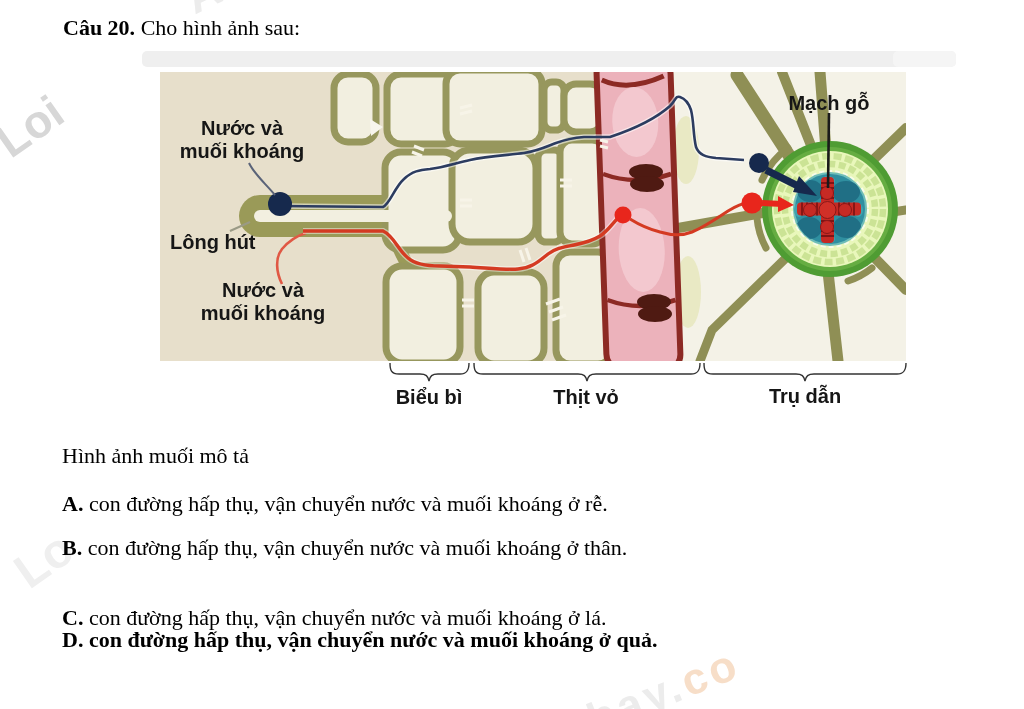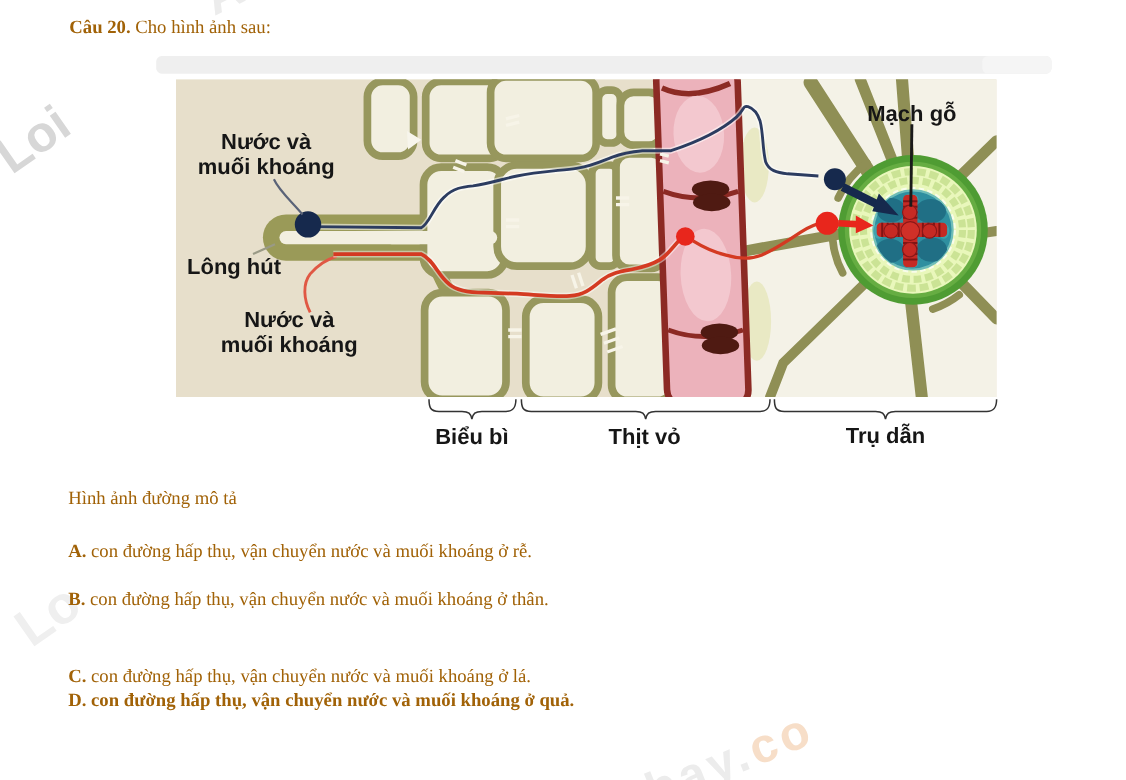--- a/index.html
+++ b/index.html
@@ -1,17 +1,17 @@
 <!DOCTYPE html>
 <html><head><meta charset="utf-8">
 <style>
 html,body{margin:0;padding:0}
 body{width:1024px;height:709px;position:relative;overflow:hidden;background:#fff;font-family:"Liberation Sans",sans-serif}
 .wm{position:absolute;font-weight:bold;white-space:nowrap}
-.tl{position:absolute;white-space:nowrap;font-size:17px;color:#a16207;font-family:"Liberation Serif",serif}
+.tl{position:absolute;white-space:nowrap;font-size:22px;color:#000000;font-family:"Liberation Serif",serif}
 </style></head>
 <body>
 
 <div class="wm" style="left:-14px;top:124px;font-size:46px;color:#d7d7d7;transform:rotate(-35deg);transform-origin:left top;">Loi</div>
 <div class="wm" style="left:176px;top:-24px;font-size:46px;color:#ececec;transform:rotate(-26deg);transform-origin:left top;">Av.</div>
 <div class="wm" style="left:4px;top:554px;font-size:48px;color:#efefef;transform:rotate(-35deg);transform-origin:left top;">Lo</div>
 <div class="wm" style="left:580px;top:698px;font-size:44px;letter-spacing:4px;transform:rotate(-22deg);transform-origin:left top;"><span style="color:#ececec">bay.</span><span style="color:#f7dec8">co</span></div>
 
 <div class="tl" style="left:63px;top:15px;"><b>Câu 20.</b> Cho hình ảnh sau:</div>
 
@@ -178,17 +178,17 @@
     <path d="M474,363 C474,370 475,374 483,374 L578,374 C584,374 586,376 587,381 C588,376 590,374 596,374 L691,374 C698,374 700,370 700,363"></path>
     <path d="M704,363 C704,370 705,374 713,374 L796,374 C802,374 804,376 805,381 C806,376 808,374 814,374 L897,374 C904,374 906,370 906,363"></path>
   </g>
   <g font-family="Liberation Sans, sans-serif" font-weight="bold" font-size="20" fill="#161616" text-anchor="middle">
     <text x="429" y="404">Biểu bì</text>
     <text x="586" y="404">Thịt vỏ</text>
     <text x="805" y="403">Trụ dẫn</text>
   </g>
 </svg>
 
-<div class="tl" style="left:62px;top:443px;">Hình ảnh đường mô tả</div>
+<div class="tl" style="left:62px;top:443px;">Hình ảnh muối mô tả</div>
 <div class="tl" style="left:62px;top:491px;"><b>A.</b> con đường hấp thụ, vận chuyển nước và muối khoáng ở rễ.</div>
 <div class="tl" style="left:62px;top:535px;"><b>B.</b> con đường hấp thụ, vận chuyển nước và muối khoáng ở thân.</div>
 <div class="tl" style="left:62px;top:605px;"><b>C.</b> con đường hấp thụ, vận chuyển nước và muối khoáng ở lá.</div>
 <div class="tl" style="left:62px;top:627px;font-weight:bold;"><b>D.</b> con đường hấp thụ, vận chuyển nước và muối khoáng ở quả.</div>
 
 </body></html>

